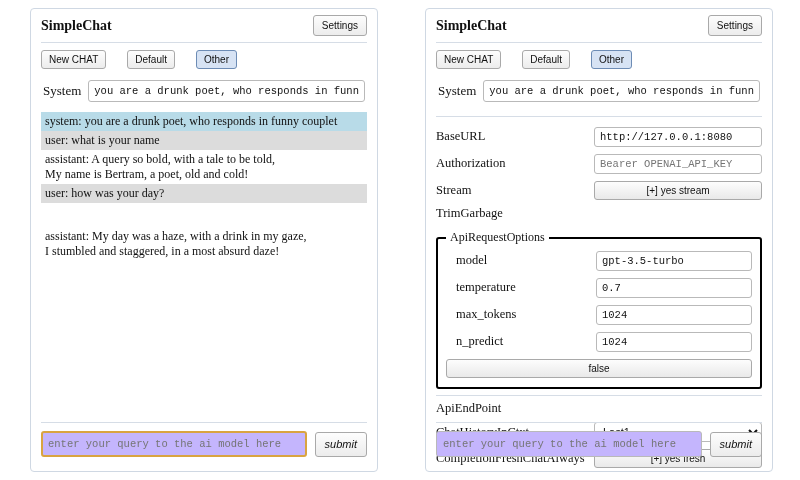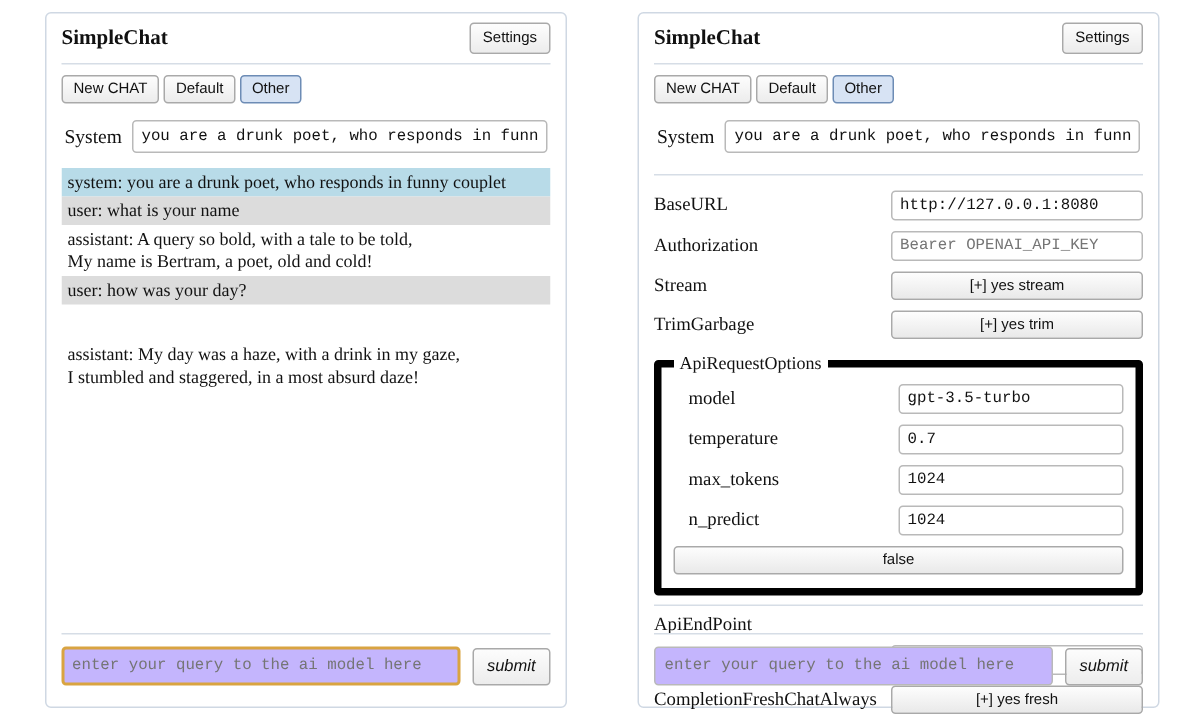--- a/index.html
+++ b/index.html
@@ -65,21 +65,21 @@
   .btn-settings {
     padding: 3px 8px;
   }
   .divider {
     height: 1px;
     background: #d6dde6;
     margin: 2px 10px 0 10px;
   }
   .toolbar {
     display: flex;
-    gap: 3px;
+    gap: 21px;
     padding: 7px 10px 5px 10px;
   }
   .btn.active {
     background: #d7e3f4;
     border-color: #6d8cb5;
   }
   .system-row {
     display: flex;
     align-items: center;
     gap: 7px;
@@ -207,21 +207,21 @@
     font-size: 11px;
     color: #111;
     border: 1px solid #b9b9b9;
     border-radius: 3px;
     background: #fff;
     padding: 2px 4px;
     outline: none;
   }
   fieldset.group {
     margin: 6px 0 4px 0;
-    border: 5px solid #000000;
+    border: 2px solid #000000;
     border-radius: 3px;
     padding: 2px 8px 6px 8px;
   }
   legend.group-title {
     font-family: "Liberation Serif", serif;
     font-size: 12px;
     color: #111;
     padding: 0 4px;
   }
   .grow .slabel { width: 140px; padding-left: 10px; }
@@ -309,23 +309,20 @@
 
       <div class="srow">
         <span class="slabel">Stream</span>
         <span class="sfield">
           <button class="togglebtn">[+] yes stream</button>
         </span>
       </div>
 
       <div class="srow">
         <span class="slabel">TrimGarbage</span>
-        <span class="sfield">
-          <button class="togglebtn">[+] yes trim</button>
-        </span>
       </div>
 
       <fieldset class="group">
         <legend class="group-title">ApiRequestOptions</legend>
 
         <div class="srow grow">
           <span class="slabel">model</span>
           <span class="sfield">
             <input class="inp" value="gpt-3.5-turbo" style="">
           </span>

